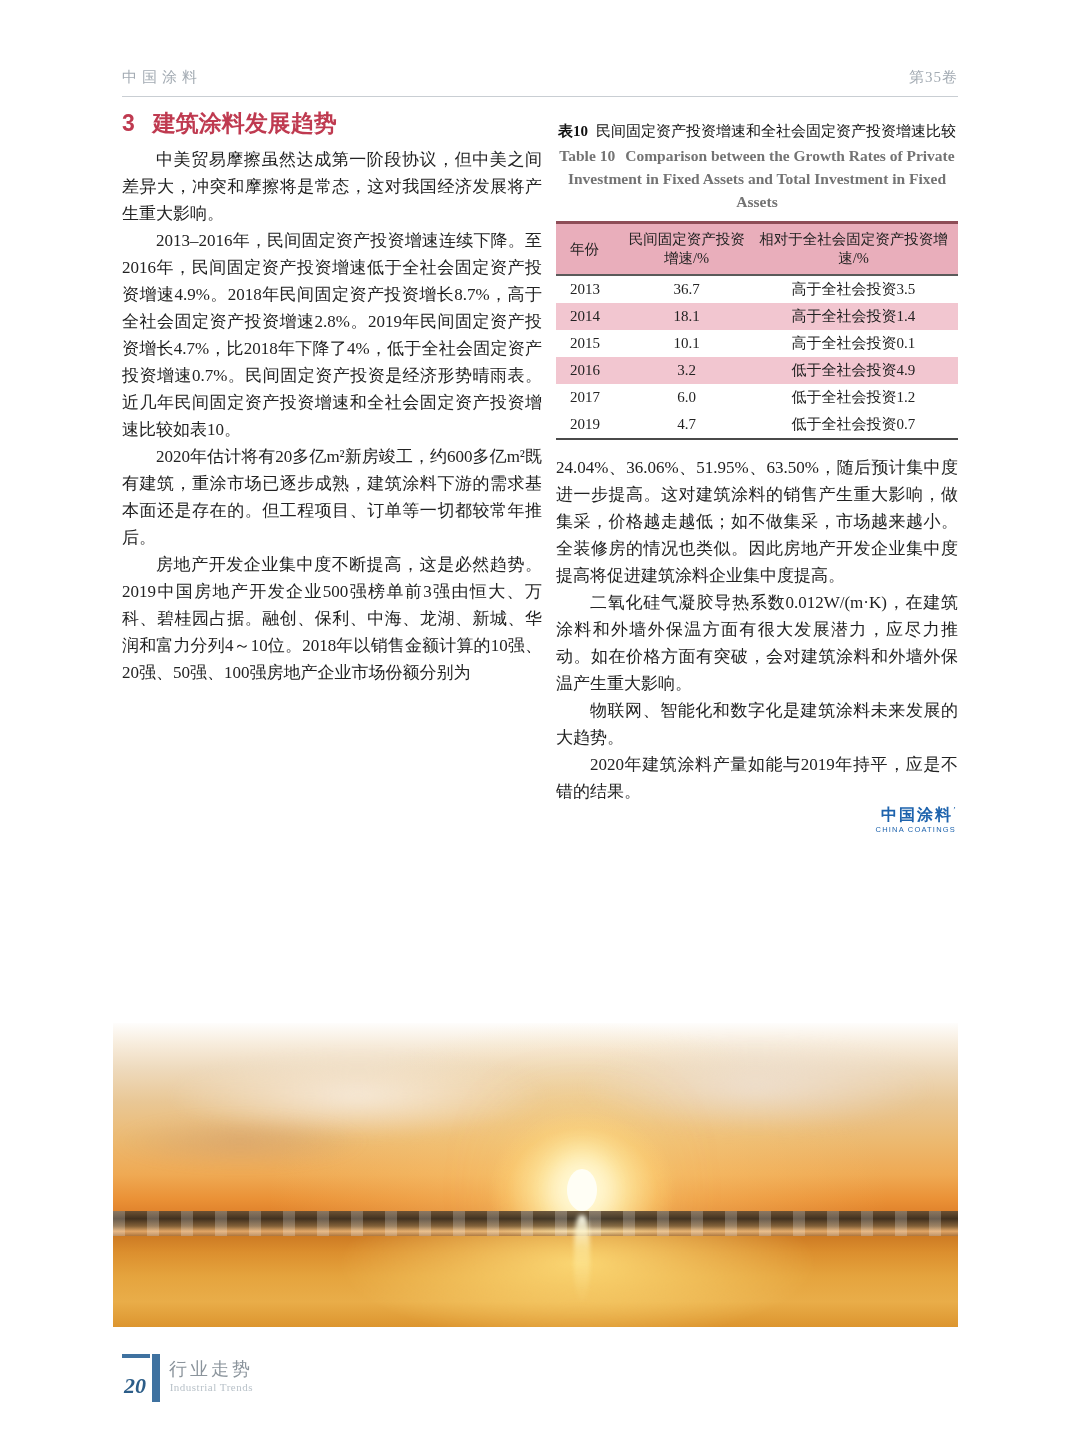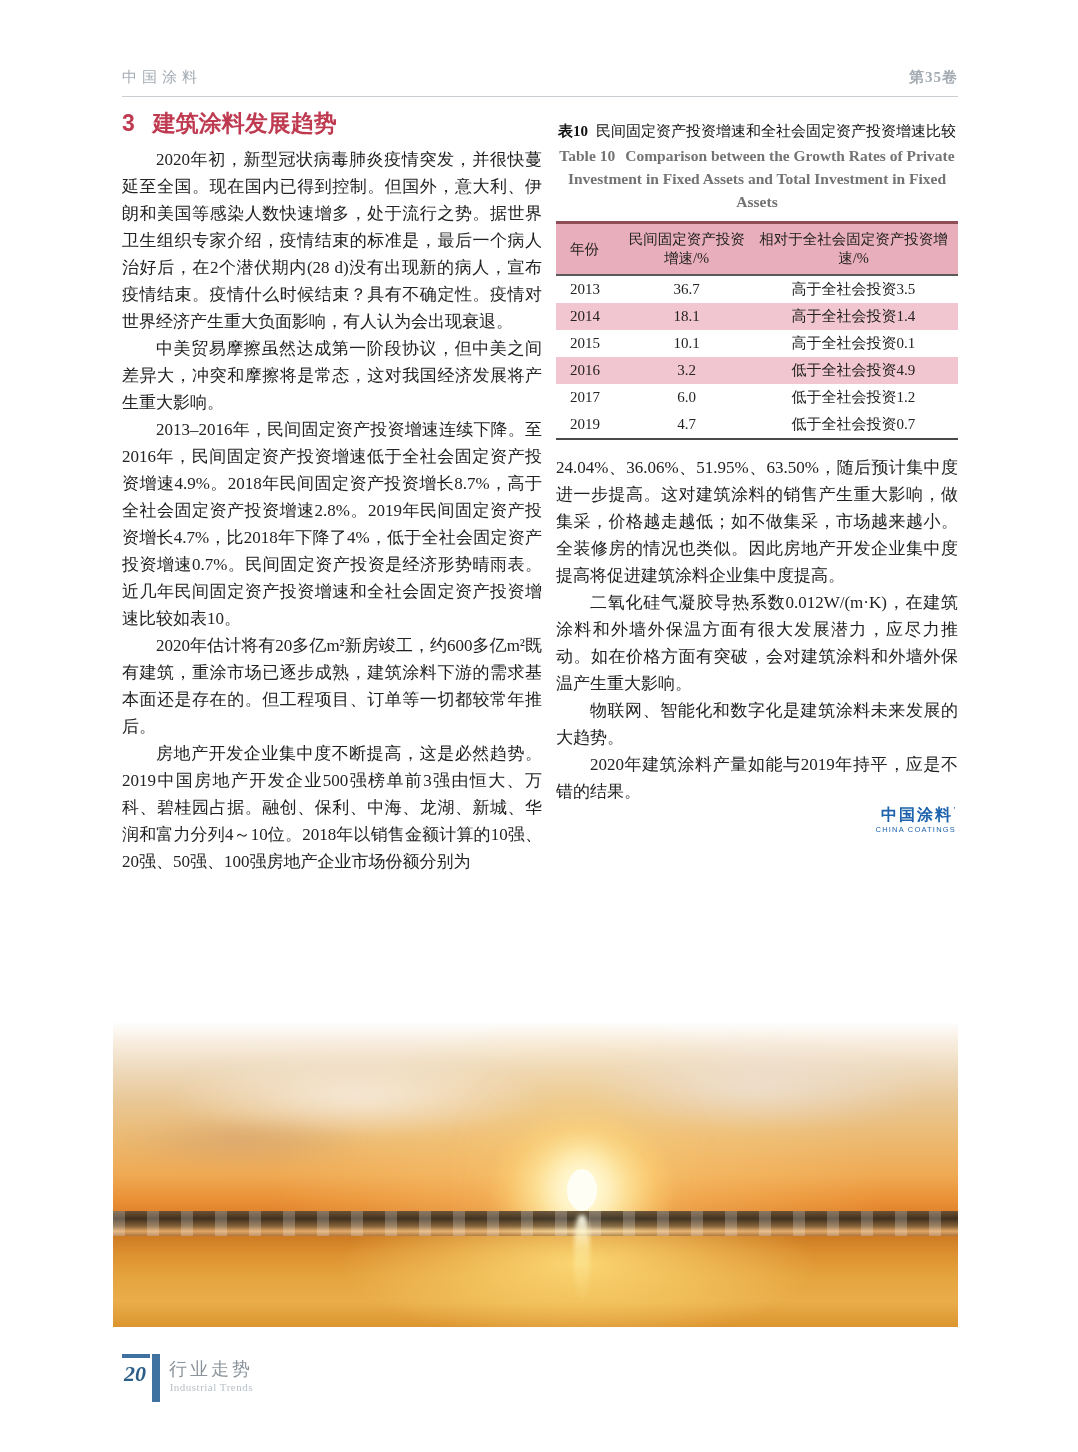--- a/index.html
+++ b/index.html
@@ -5,21 +5,21 @@
   html,body{margin:0;padding:0;background:#e8e8e8;}
   .page{
     position:relative;width:1078px;height:1452px;background:#ffffff;
     margin:0 auto;overflow:hidden;
     font-family:"Liberation Serif","DejaVu Serif",serif;color:#222;
   }
   
   .runhead{position:absolute;left:122px;top:66px;width:836px;height:30px;
     border-bottom:1px solid #c9ced3;}
   .runhead .jzh{position:absolute;left:0;top:2px;font-size:15px;color:#a3abb3;letter-spacing:5px;}
-  .runhead .vol{position:absolute;right:0;top:2px;font-size:15px;color:#a3abb3;letter-spacing:1px;font-weight:bold;}
+  .runhead .vol{position:absolute;right:0;top:2px;font-size:15px;color:#a3abb3;letter-spacing:1px;}
   
   .sechead{position:absolute;left:122px;top:108px;width:430px;
     font-family:"Liberation Sans","DejaVu Sans",sans-serif;
     font-weight:bold;font-size:23px;color:#bf3a50;}
   .sechead .num{margin-right:18px;}
   
   .colL{position:absolute;left:122px;top:146px;width:420px;}
   .colR{position:absolute;left:556px;top:120px;width:402px;}
   .para{font-size:17px;line-height:27px;text-align:justify;margin:0;}
   .indent{text-indent:2em;}
@@ -70,42 +70,41 @@
   .photo .beach{position:absolute;left:0;top:70%;width:100%;height:30%;
     background:
       radial-gradient(ellipse 330px 110px at 55% 30%, rgba(255,224,125,0.85), rgba(255,205,95,0) 72%),
       linear-gradient(180deg,#cd7b24 0%,#dc8f2e 18%,#e5a43e 45%,#e9ad49 72%,#dc952f 100%);}
   .photo .reflection{position:absolute;left:calc(55.5% - 8px);top:63%;width:16px;height:28%;
     background:linear-gradient(180deg, rgba(255,255,240,0.95), rgba(255,240,170,0.55) 40%, rgba(255,230,150,0.1) 92%);
     filter:blur(2px);border-radius:40%;}
   
   .footer{position:absolute;left:122px;top:1354px;height:60px;display:flex;align-items:flex-start;}
   .footer .pagenum{font-size:22px;font-style:italic;font-weight:bold;color:#2c5d88;
-    border-top:4px solid #3f72a0;padding:4px 4px 0 2px;line-height:24px;}
+    border-top:4px solid #3f72a0;padding:16px 4px 0 2px;line-height:24px;}
   .footer .vbar{width:8px;height:48px;background:#3f72a0;margin:0 9px 0 2px;}
   .footer .labels{padding-top:4px;}
   .footer .lzh{font-size:18px;color:#8b949c;letter-spacing:3px;line-height:22px;}
   .footer .len{font-size:11px;color:#b9c2c9;letter-spacing:0.5px;line-height:14px;text-align:right;}
 </style>
 </head>
 <body>
 
 <div class="page">
 
   <div class="runhead">
     <span class="jzh">中国涂料</span>
     <span class="vol">第35卷</span>
   </div>
 
   <div class="sechead">
     <span class="num">3</span><span>建筑涂料发展趋势</span>
   </div>
 
   <div class="colL">
-    <p class="para indent">2020年初，新型冠状病毒肺炎疫情突发，并很快蔓延至全国。现在国内已得到控制。但国外，意大利、伊朗和美国等感染人数快速增多，处于流行之势。据世界卫生组织专家介绍，疫情结束的标准是，最后一个病人治好后，在2个潜伏期内(28 d)没有出现新的病人，宣布疫情结束。疫情什么时候结束？具有不确定性。疫情对世界经济产生重大负面影响，有人认为会出现衰退。</p>
     <p class="para indent">中美贸易摩擦虽然达成第一阶段协议，但中美之间差异大，冲突和摩擦将是常态，这对我国经济发展将产生重大影响。</p>
     <p class="para indent">2013–2016年，民间固定资产投资增速连续下降。至2016年，民间固定资产投资增速低于全社会固定资产投资增速4.9%。2018年民间固定资产投资增长8.7%，高于全社会固定资产投资增速2.8%。2019年民间固定资产投资增长4.7%，比2018年下降了4%，低于全社会固定资产投资增速0.7%。民间固定资产投资是经济形势晴雨表。近几年民间固定资产投资增速和全社会固定资产投资增速比较如表10。</p>
     <p class="para indent">2020年估计将有20多亿m²新房竣工，约600多亿m²既有建筑，重涂市场已逐步成熟，建筑涂料下游的需求基本面还是存在的。但工程项目、订单等一切都较常年推后。</p>
     <p class="para indent">房地产开发企业集中度不断提高，这是必然趋势。2019中国房地产开发企业500强榜单前3强由恒大、万科、碧桂园占据。融创、保利、中海、龙湖、新城、华润和富力分列4～10位。2018年以销售金额计算的10强、20强、50强、100强房地产企业市场份额分别为</p>
   </div>
 
   <div class="colR">
     <p class="cap-zh">
       <span class="lbl">表10</span><span>民间固定资产投资增速和全社会固定资产投资增速比较</span>
     </p>

